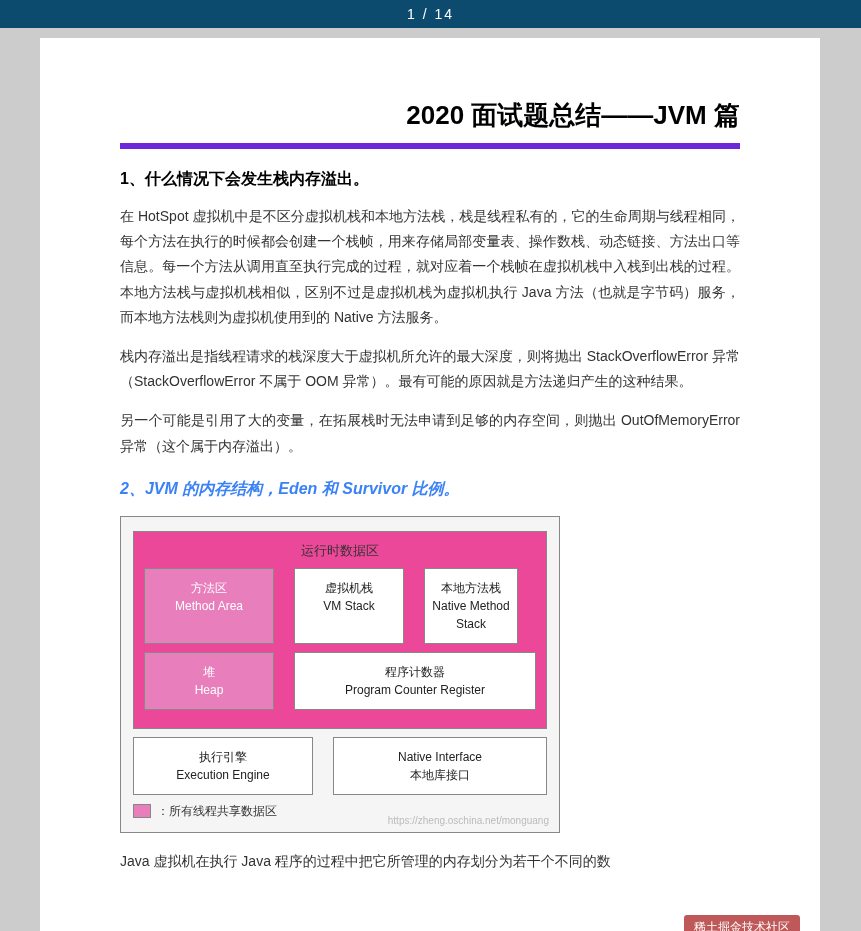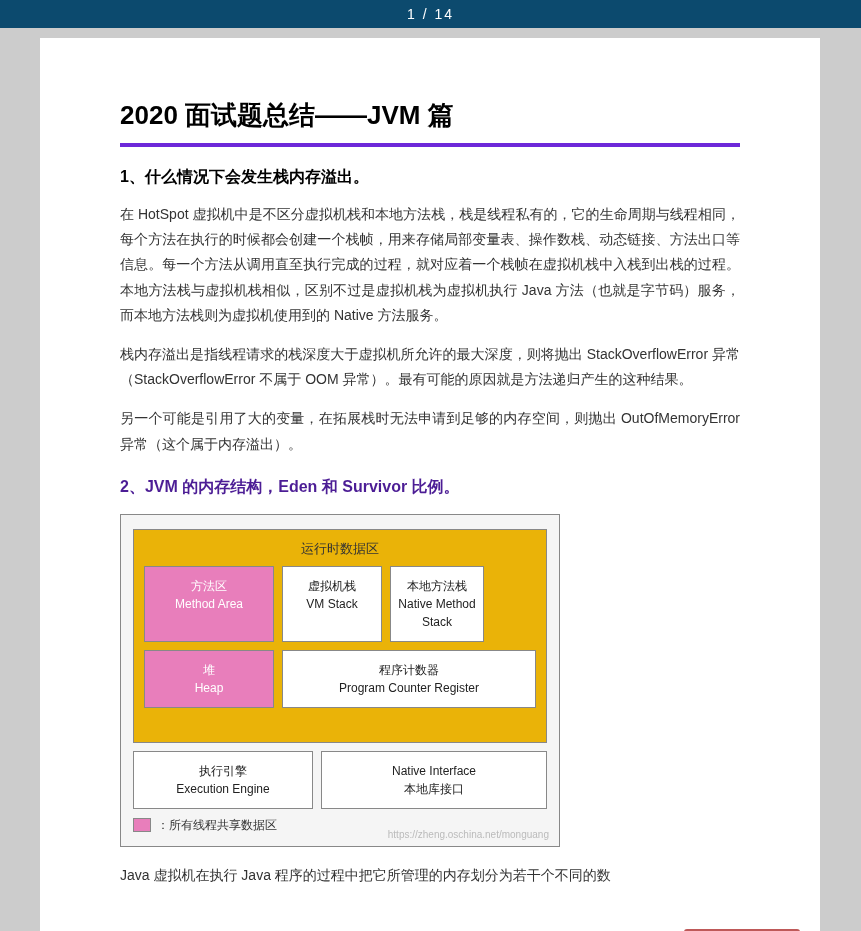--- a/index.html
+++ b/index.html
@@ -35,22 +35,23 @@
       padding: 60px 80px 60px 80px;
       min-height: 860px;
       position: relative;
     }
 
     #doc-title {
       font-size: 26px;
       font-weight: bold;
       color: #000000;
       margin-bottom: 20px;
-      border-bottom: 4px solid #6d28d9;
+      border-bottom: 6px solid #6d28d9;
       padding-bottom: 10px;
+      text-align: right;
     }
 
     .section-heading {
       font-size: 16px;
       font-weight: bold;
       color: #000000;
       margin-bottom: 14px;
       margin-top: 10px;
     }
 
@@ -58,38 +59,39 @@
       font-size: 14px;
       color: #333333;
       line-height: 1.8;
       margin-bottom: 14px;
       text-align: justify;
     }
 
     .section-heading-2 {
       font-size: 16px;
       font-weight: bold;
-      color: #4c1d95;
+      color: #3b82f6;
       margin-bottom: 16px;
       margin-top: 20px;
+      font-style: italic;
     }
 
     
     #jvm-diagram {
       border: 1.5px solid #888888;
       background-color: #f5f5f5;
       width: 440px;
       margin: 16px 0 16px 0;
       padding: 14px 12px 12px 12px;
       position: relative;
     }
 
     .diagram-row {
       display: flex;
-      gap: 8px;
+      gap: 20px;
       margin-bottom: 8px;
       justify-content: flex-start;
     }
 
     .diagram-cell {
       border: 1.5px solid #888888;
       background-color: #ffffff;
       text-align: center;
       padding: 10px 6px;
       font-size: 12px;
@@ -101,21 +103,21 @@
       background-color: #e87ebb;
       border: 1.5px solid #888888;
       color: #ffffff;
     }
 
     .cell-method-area {
       width: 130px;
     }
 
     .cell-vm-stack {
-      width: 100px;
+      width: 110px;
     }
 
     .cell-native-method {
       width: 94px;
     }
 
     .cell-heap {
       width: 130px;
     }
 
@@ -143,22 +145,22 @@
     .legend-box {
       width: 18px;
       height: 14px;
       background-color: #e87ebb;
       border: 1px solid #888;
       display: inline-block;
     }
 
     .runtime-area-outer {
       border: 1.5px solid #888888;
-      background-color: #eab308;
-      padding: 10px 10px 26px 10px;
+      background-color: #ec4899;
+      padding: 10px 10px 10px 10px;
       margin-bottom: 8px;
     }
 
     .runtime-area-title {
       text-align: center;
       font-size: 13px;
       color: #333;
       margin-bottom: 8px;
     }
 

